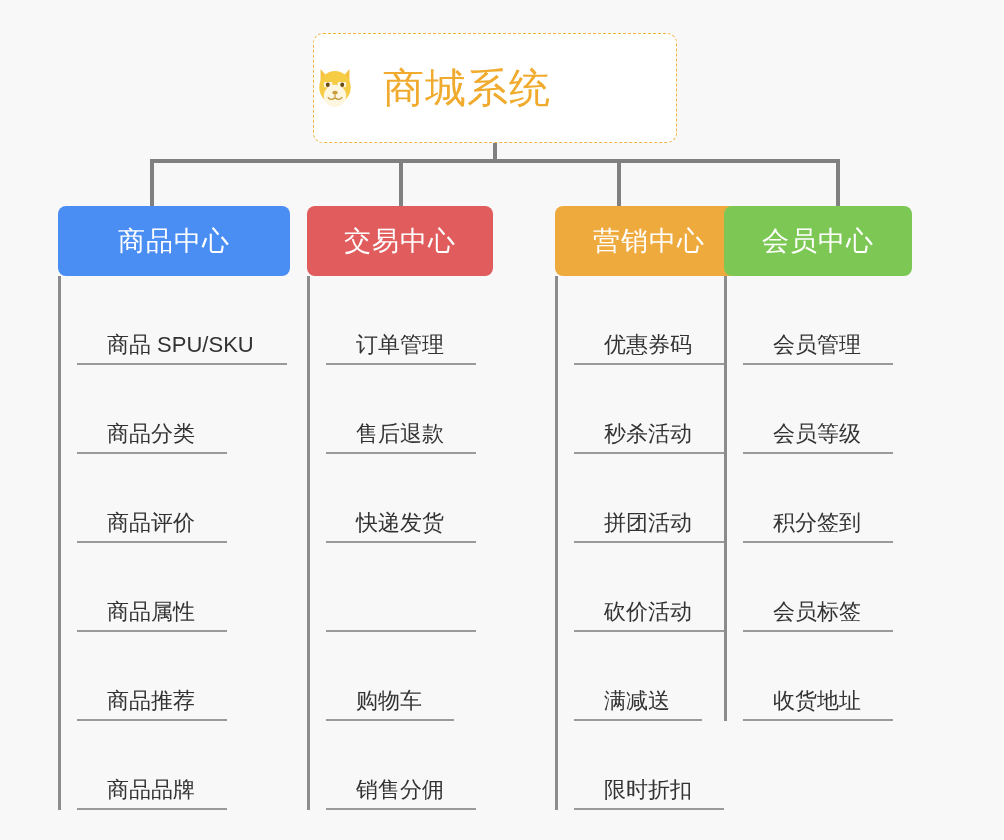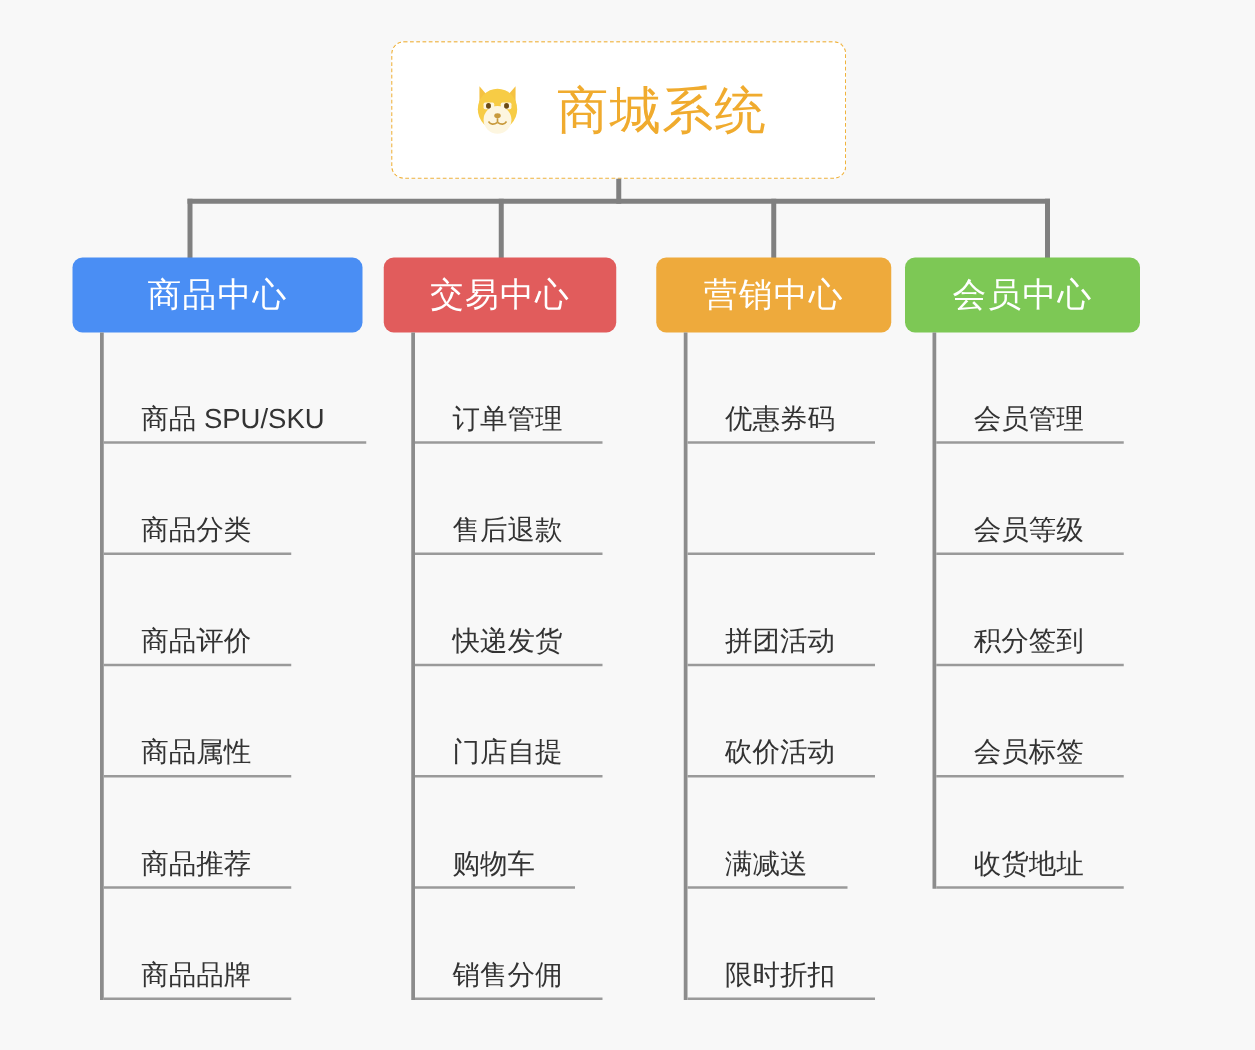--- a/index.html
+++ b/index.html
@@ -26,21 +26,21 @@
     left: 313px;
     top: 33px;
     width: 364px;
     height: 110px;
     background: #ffffff;
     border: 1px dashed #f0b33d;
     border-radius: 10px;
     box-sizing: border-box;
     display: flex;
     align-items: center;
-    justify-content: center;
+    justify-content: flex-start;
     gap: 27px;
   }
   .root-emoji {
     width: 42px;
     height: 46px;
     flex: 0 0 auto;
     display: block;
   }
   .root-title {
     font-size: 41px;
@@ -77,43 +77,43 @@
   .conn-drop.d3 { left: 617px; }
   .conn-drop.d4 { left: 836px; }
 
   
   .column {
     position: absolute;
     top: 206px;
   }
   .col1 { left: 58px;  width: 232px; }
   .col2 { left: 307px; width: 186px; }
-  .col3 { left: 525px; width: 188px; text-align: right; }
+  .col3 { left: 555px; width: 188px; text-align: right; }
   .col4 { left: 724px; width: 188px; }
 
   .cat-box {
-    height: 60px;
+    height: 70px;
     border-radius: 8px;
     display: flex;
     align-items: center;
     justify-content: center;
     box-sizing: border-box;
   }
   .cat-label {
     font-size: 27px;
     color: #ffffff;
     letter-spacing: 1px;
     white-space: nowrap;
   }
 
   
   .leaf-list {
     position: relative;
-    margin-left: 22px;
-    padding-left: 0;
+    margin-left: 0;
+    padding-left: 16px;
     border-left: 3px solid #8c8c8c;
     margin-top: 0;
   }
   .leaf-item {
     position: relative;
     height: 89px;
     box-sizing: border-box;
     display: flex;
     align-items: flex-end;
   }
@@ -208,21 +208,20 @@
       <div class="leaf-item">
         <span class="leaf-underline" style="width: 150px;"></span>
         <span class="leaf-label">售后退款</span>
       </div>
       <div class="leaf-item">
         <span class="leaf-underline" style="width: 150px;"></span>
         <span class="leaf-label">快递发货</span>
       </div>
       <div class="leaf-item">
         <span class="leaf-underline" style="width: 150px;"></span>
-        <span class="leaf-label">门店自提</span>
       </div>
       <div class="leaf-item">
         <span class="leaf-underline" style="width: 128px;"></span>
         <span class="leaf-label">购物车</span>
       </div>
       <div class="leaf-item">
         <span class="leaf-underline" style="width: 150px;"></span>
         <span class="leaf-label">销售分佣</span>
       </div>
     </div>
@@ -232,20 +231,21 @@
     <div class="cat-box" style="background: rgb(238, 170, 60);">
       <span class="cat-label">营销中心</span>
     </div>
     <div class="leaf-list">
       <div class="leaf-item">
         <span class="leaf-underline" style="width: 150px;"></span>
         <span class="leaf-label">优惠券码</span>
       </div>
       <div class="leaf-item">
         <span class="leaf-underline" style="width: 150px;"></span>
+        <span class="leaf-label">秒杀活动</span>
       </div>
       <div class="leaf-item">
         <span class="leaf-underline" style="width: 150px;"></span>
         <span class="leaf-label">拼团活动</span>
       </div>
       <div class="leaf-item">
         <span class="leaf-underline" style="width: 150px;"></span>
         <span class="leaf-label">砍价活动</span>
       </div>
       <div class="leaf-item">

